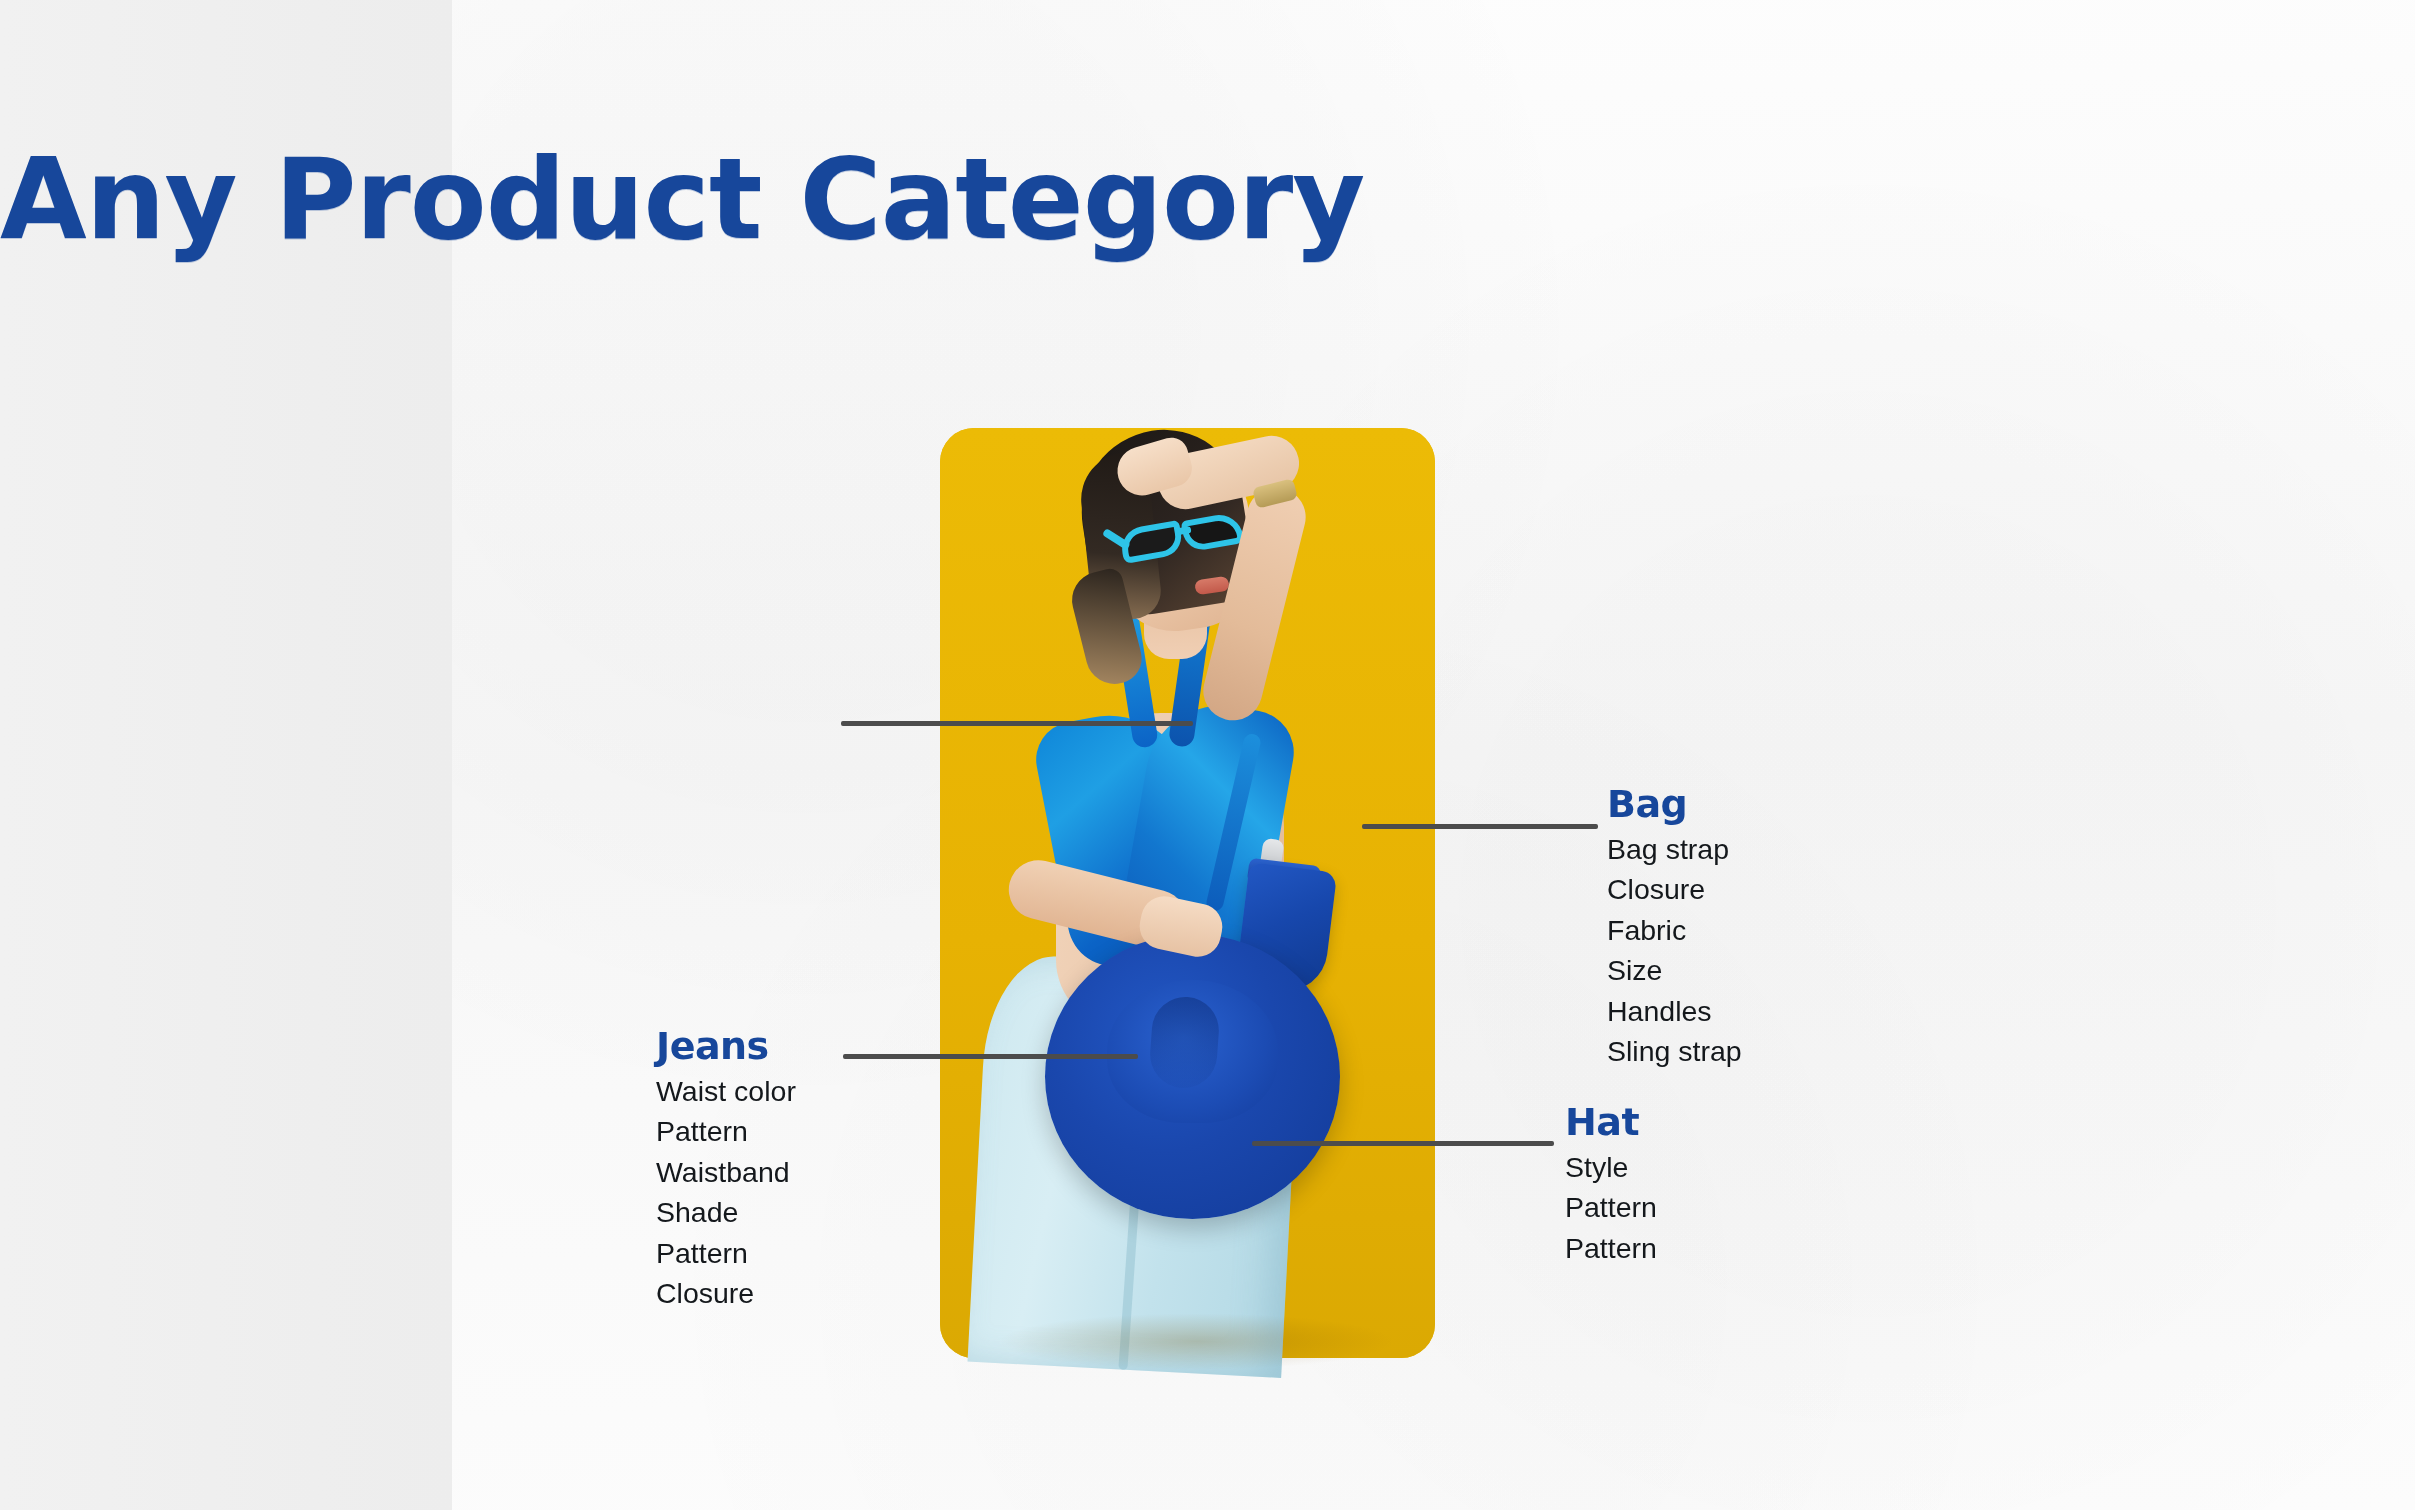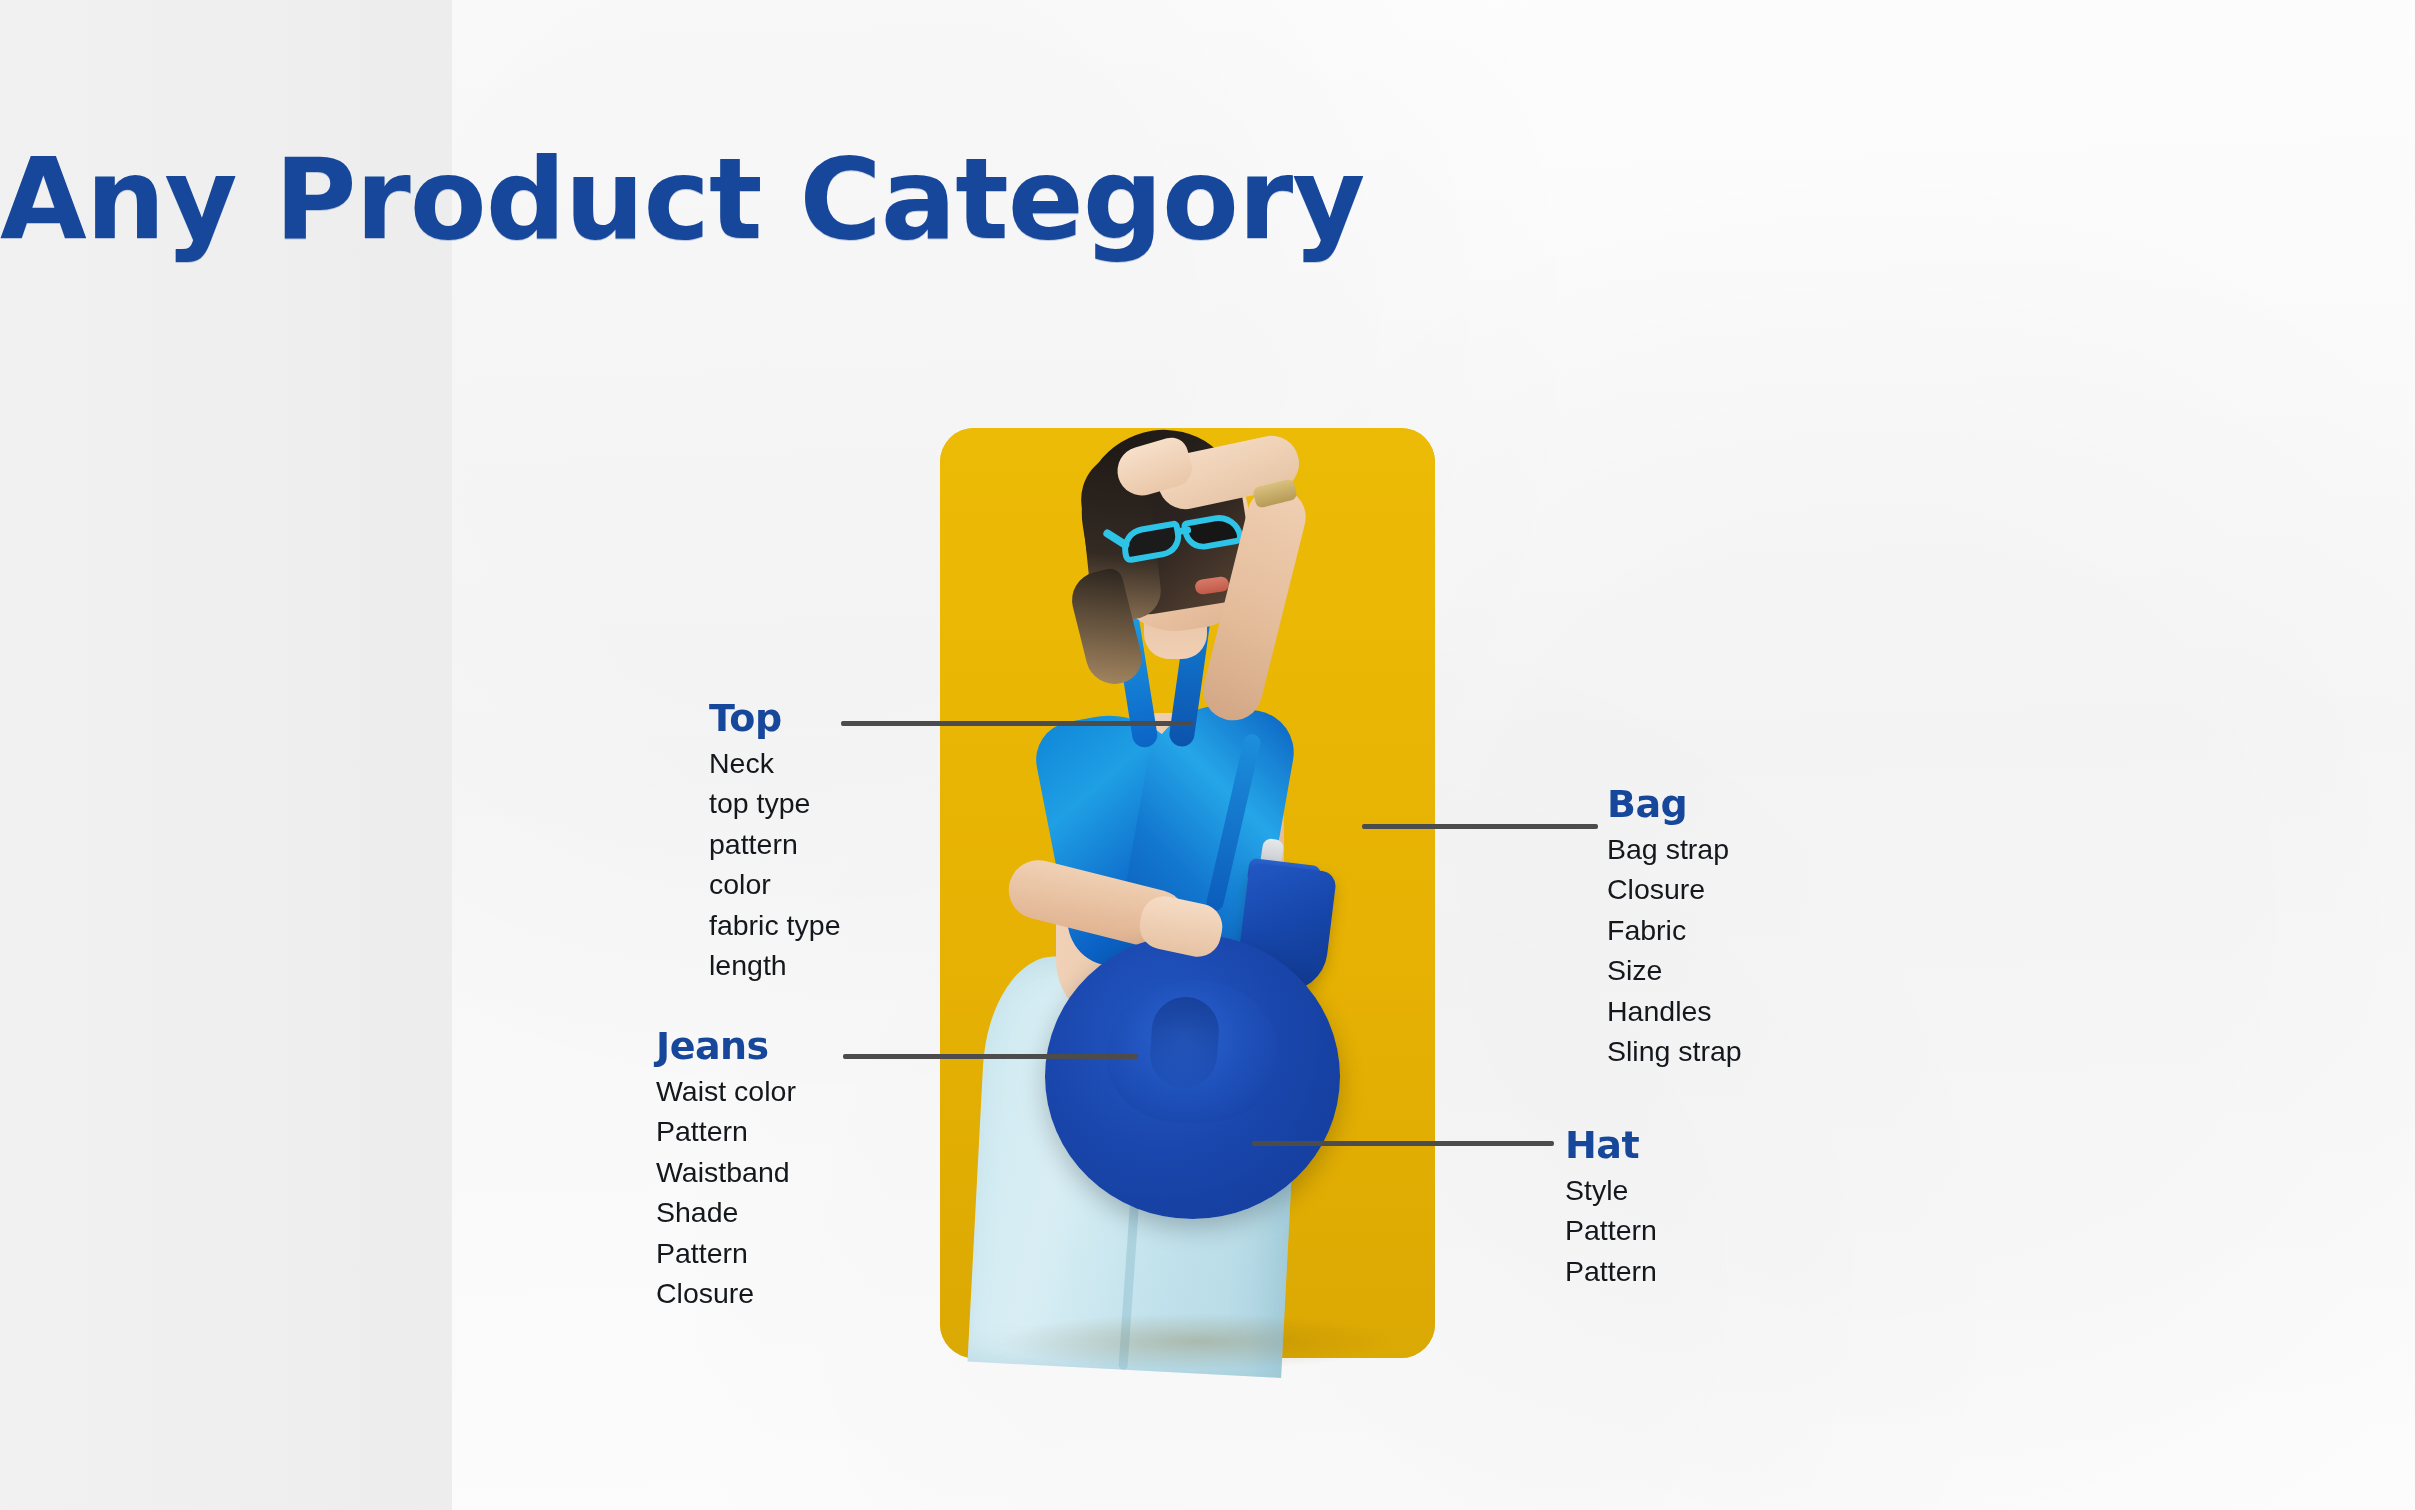--- a/index.html
+++ b/index.html
@@ -257,21 +257,21 @@
   }
   .lbl-list{list-style:none;margin:0;padding:0;}
   .lbl-list li{
     font-size:28.5px;color:#14181c;line-height:1.42;
     font-family:"Liberation Sans","DejaVu Sans",sans-serif;
     white-space:nowrap;
   }
   .grp-top   {left:709px;top:699px;}
   .grp-jeans {left:656px;top:1027px;}
   .grp-bag   {left:1607px;top:785px;}
-  .grp-hat   {left:1565px;top:1126px;}
+  .grp-hat   {left:1565px;top:1103px;}
 </style>
 </head>
 <body>
 
 <div id="stage">
 
   <div class="left-gutter"></div>
   <div class="page-sheet"></div>
 
   <div class="headline">Any Product Category</div>
@@ -313,31 +313,20 @@
     <div class="m hat-crown"></div>
     <div class="m hat-dent"></div>
     <div class="m hand-low"></div>
   </div>
 
   <div class="connector" style="left:841px;  top:721px;  width:352px;"></div>
   <div class="connector" style="left:1362px; top:824px;  width:236px;"></div>
   <div class="connector" style="left:843px;  top:1054px; width:295px;"></div>
   <div class="connector" style="left:1252px; top:1141px; width:302px;"></div>
 
-  <div class="lbl-group grp-top">
-    <div class="lbl-title">Top</div>
-    <ul class="lbl-list">
-      <li>Neck</li>
-      <li>top type</li>
-      <li>pattern</li>
-      <li>color</li>
-      <li>fabric type</li>
-      <li>length</li>
-    </ul>
-  </div>
 
   <div class="lbl-group grp-jeans">
     <div class="lbl-title">Jeans</div>
     <ul class="lbl-list">
       <li>Waist color</li>
       <li>Pattern</li>
       <li>Waistband</li>
       <li>Shade</li>
       <li>Pattern</li>
       <li>Closure</li>

